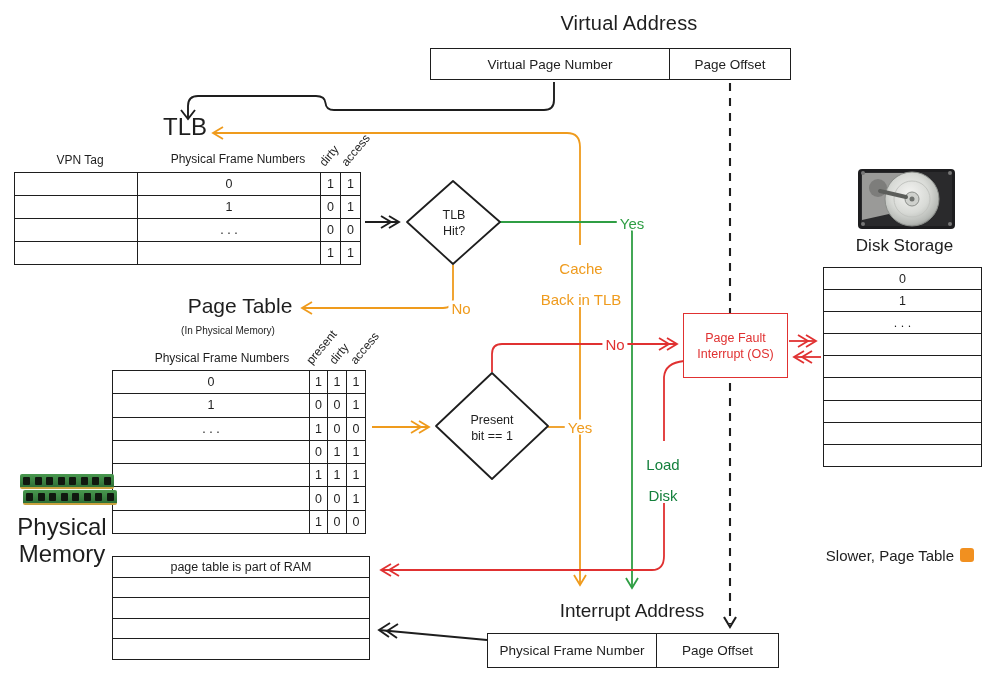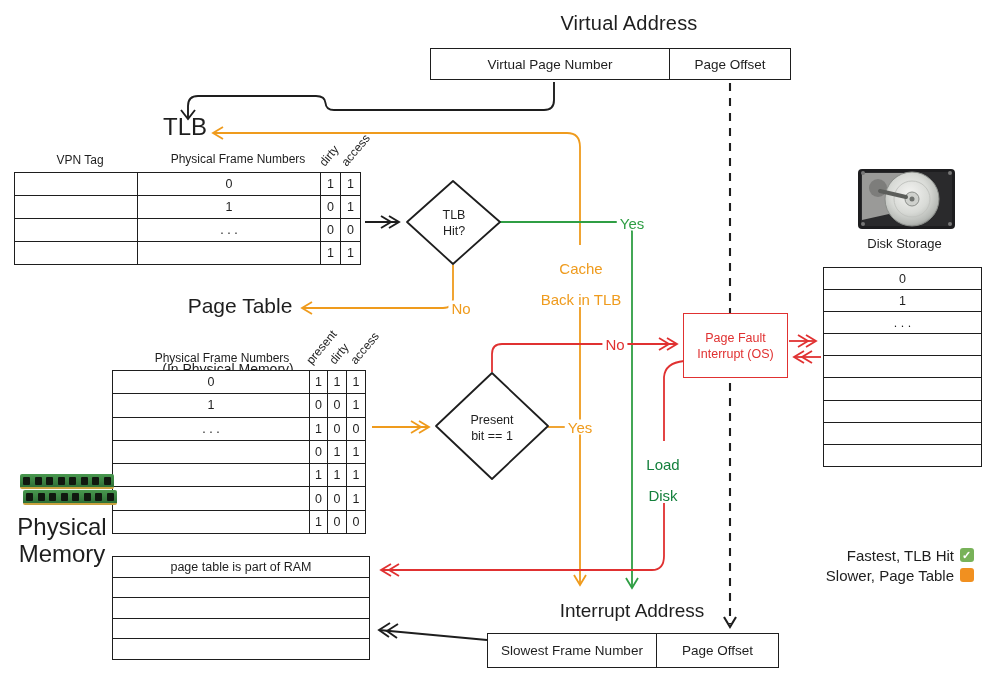--- a/index.html
+++ b/index.html
@@ -5,21 +5,21 @@
   html,body { margin:0; padding:0; background:#fff; }
   #canvas {
     position:relative; width:1000px; height:694px; background:#ffffff;
     font-family:"Liberation Sans", sans-serif; color:#1e1e1e; overflow:hidden;
   }
   #wires { position:absolute; left:0; top:0; width:1000px; height:694px; }
 
   .abs { position:absolute; }
   .ctr { text-align:center; }
   .title { font-size:20px; font-weight:500; letter-spacing:.2px; }
-  .subtitle { font-size:14px;margin-top:36px; }
+  .subtitle { font-size:10px; }
   .hdr { font-size:12px; }
   .rot { position:absolute; font-size:12px; white-space:nowrap;
          transform-origin:0 100%; transform:rotate(-50deg); height:14px; line-height:14px; }
 
   table.dg { border-collapse:collapse; table-layout:fixed; background:#fff; }
   table.dg td { border:1.7px solid #1e1e1e; font-size:12.5px; text-align:center;
                 padding:0; overflow:hidden; white-space:nowrap; }
   td.lft { text-align:left; padding-left:10px; }
 
   .box2 { position:absolute; display:flex; background:#fff; }
@@ -299,21 +299,21 @@
   <div class="wlab" style="left:663px; top:472px; color:#15803d;">
     <span>Load</span>
       <span>Disk</span>
   </div>
 
   <div id="page-fault-box">
     <span>Page Fault</span>
     <span>Interrupt (OS)</span>
   </div>
 
-  <div class="abs ctr" style="left:823px; top:236px; width:163px; font-size:13px;">Disk Storage</div>
+  <div class="abs ctr" style="left:823px; top:236px; width:163px; font-size:17px;">Disk Storage</div>
   <table class="dg abs" style="left:823px; top:267px;">
     <tbody>
         <tr>
           <td class="lft" style="width:157px; height:21.1px;">0</td>
         </tr>
     <tr>
           <td class="lft" style="height:21.1px;">1</td>
         </tr>
     <tr>
           <td class="lft" style="height:21.1px;">. . .</td>
@@ -334,28 +334,24 @@
           <td class="lft" style="height:21.1px;"></td>
         </tr>
     <tr>
           <td class="lft" style="height:21.1px;"></td>
         </tr>
   </tbody>
     </table>
 
   <div class="abs ctr" style="left:532px; top:600px; width:200px; font-size:19px;">Interrupt Address</div>
   <div class="box2" style="left:487px; top:633px;">
-    <div class="cell" style="width:168px; height:33px;">Slowest Frame Number</div>
+    <div class="cell" style="width:168px; height:33px;">Physical Frame Number</div>
     <div class="cell" style="width:121px; height:33px;">Page Offset</div>
   </div>
 
   <div id="legend">
-    <div class="leg-row">
-      <span>Fastest, TLB Hit</span>
-      <span class="swatch green"></span>
-    </div>
     <div class="leg-row">
       <span>Slower, Page Table</span>
       <span class="swatch orange"></span>
     </div>
   </div>
 
 </div>
 
 </body></html>

